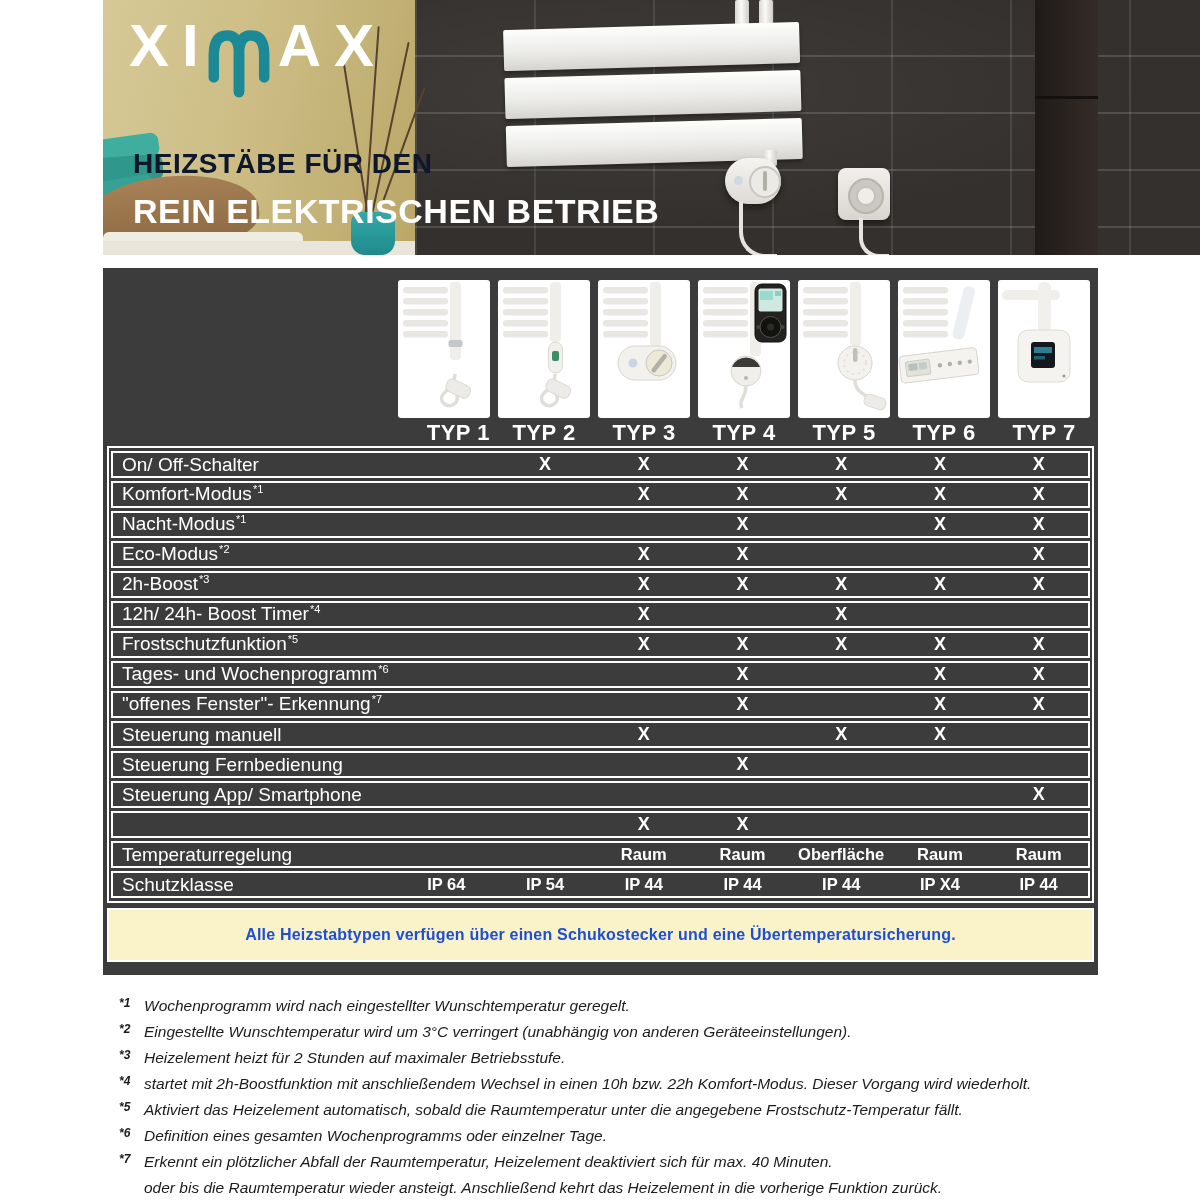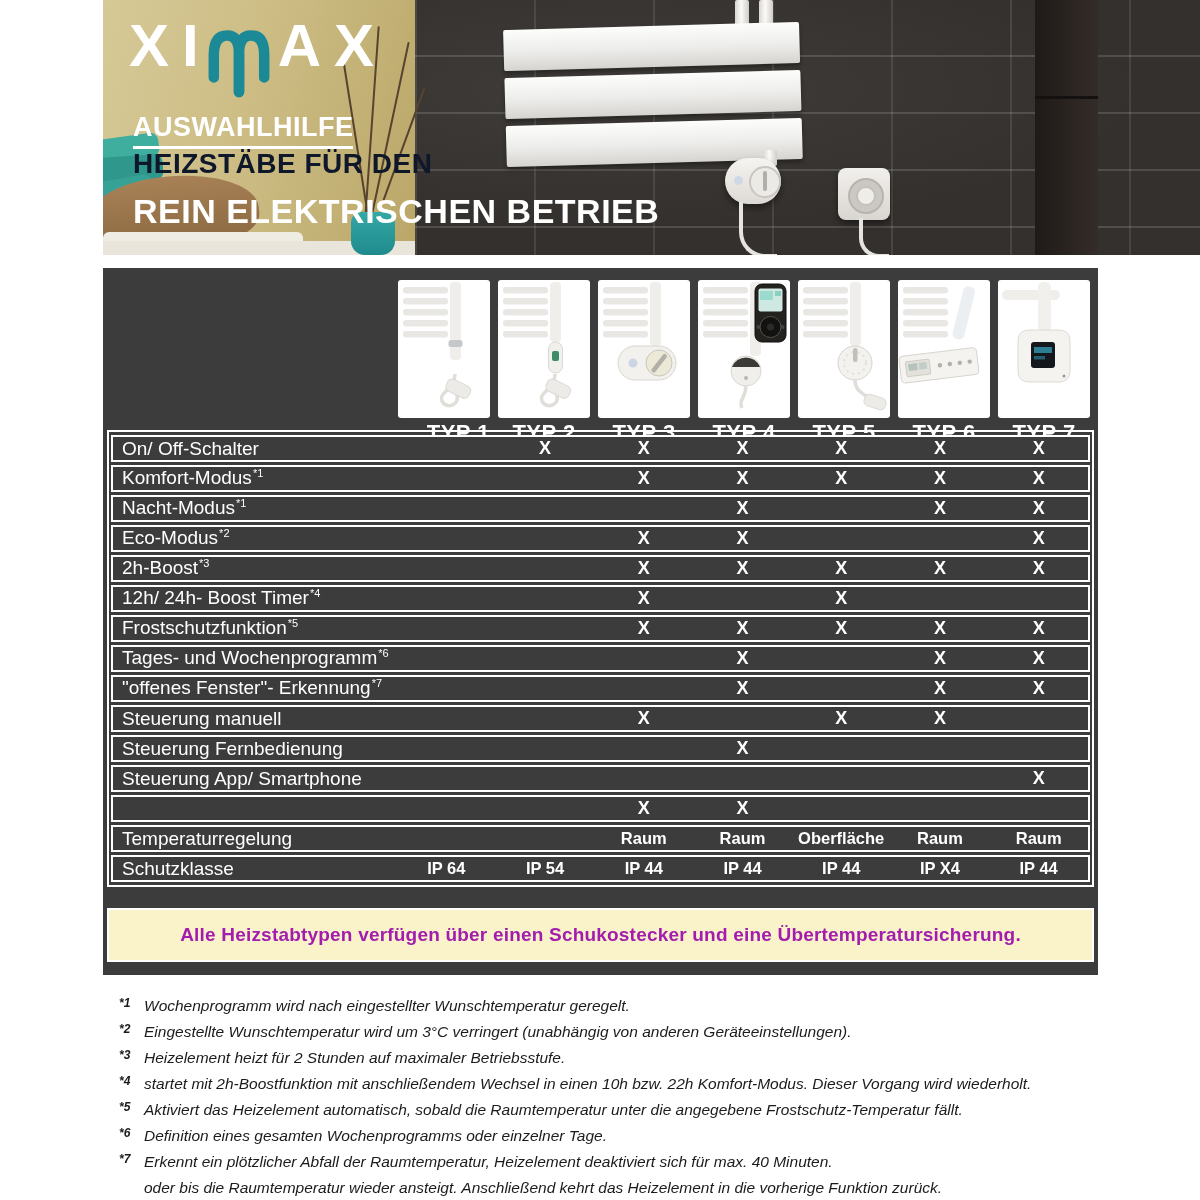--- a/index.html
+++ b/index.html
@@ -65,32 +65,32 @@
       border-bottom:3px solid #fff;padding-bottom:3px;}
   .hero-t1{position:absolute;left:30px;top:148px;color:#0f172a;font-size:28px;font-weight:700;letter-spacing:.5px;z-index:5;}
   .hero-t2{position:absolute;left:30px;top:192px;color:#fff;font-size:34px;font-weight:700;letter-spacing:.5px;z-index:5;}
 
   
   .panel{position:absolute;left:103px;top:268px;width:995px;height:707px;background:#3c3c3c;}
   .pbox{position:absolute;top:12px;width:92px;height:138px;background:#fff;border-radius:3px;overflow:hidden;}
   .pbox svg{width:100%;height:100%;display:block;}
   .plabel{position:absolute;top:152px;width:92px;text-align:center;color:#fff;
       font-size:22px;font-weight:700;letter-spacing:.5px;}
-  .ftable{position:absolute;left:4px;right:4px;top:162px;border:2px solid #fff;padding:3px 2px;}
+  .ftable{position:absolute;left:4px;right:4px;top:178px;border:2px solid #fff;padding:3px 2px;}
   .frow{display:grid;grid-template-columns:284px repeat(7,1fr);align-items:center;
       height:23px;border:2px solid #fff;margin-bottom:3px;background:#3c3c3c;}
   .frow:last-child{margin-bottom:0;}
   .flabel{padding-left:9px;color:#fff;font-size:19px;white-space:nowrap;}
   .flabel sup{font-size:11px;margin-left:1px;}
   .fcell{text-align:center;color:#fff;}
   .xmark{font-weight:700;font-size:18px;}
   .tval{font-weight:700;font-size:16.5px;}
   .note-bar{position:absolute;left:4px;right:4px;top:640px;height:50px;background:#faf2c8;
       border:2px solid #fff;display:flex;align-items:center;justify-content:center;}
-  .note-text{font-size:19px;font-weight:700;color:#a21caf;letter-spacing:.2px;}
+  .note-text{font-size:16px;font-weight:700;color:#1d4ed8;letter-spacing:.2px;}
 
   
   .footnotes{position:absolute;left:119px;top:997px;width:1030px;}
   .fn{display:flex;margin-bottom:8px;font-style:italic;color:#1b1b1b;font-size:15.5px;line-height:18px;}
   .fn .mk{width:25px;flex:none;font-size:12px;font-weight:700;transform:translateY(-3px);}
   .fn .tx{flex:1;}
 </style>
 </head>
 <body>
 
@@ -137,23 +137,20 @@
 
     <div class="hero-text">
       <div class="logo">
         <span>XI</span>
         <svg class="mglyph" viewBox="0 0 100 104">
           <path d="M14,74 V42 Q14,14 33,14 Q50,14 50,40 V95" fill="none" stroke="#1b8a96" stroke-width="15" stroke-linecap="round"></path>
           <path d="M50,95 V40 Q50,14 67,14 Q86,14 86,42 V74" fill="none" stroke="#1b8a96" stroke-width="15" stroke-linecap="round"></path>
         </svg>
         <span>AX</span>
       </div>
-    </div>
-    <div class="hero-sub">
-      <span class="txt">AUSWAHLHILFE</span>
     </div>
     <div class="hero-t1">HEIZSTÄBE FÜR DEN</div>
     <div class="hero-t2">REIN ELEKTRISCHEN BETRIEB</div>
   </div>
 
   <div class="panel">
     <div>
         <div class="pbox" style="left: 295px;">
           <svg viewBox="0 0 92 134" xmlns="http://www.w3.org/2000/svg">
             <g fill="#e9e7e3">

